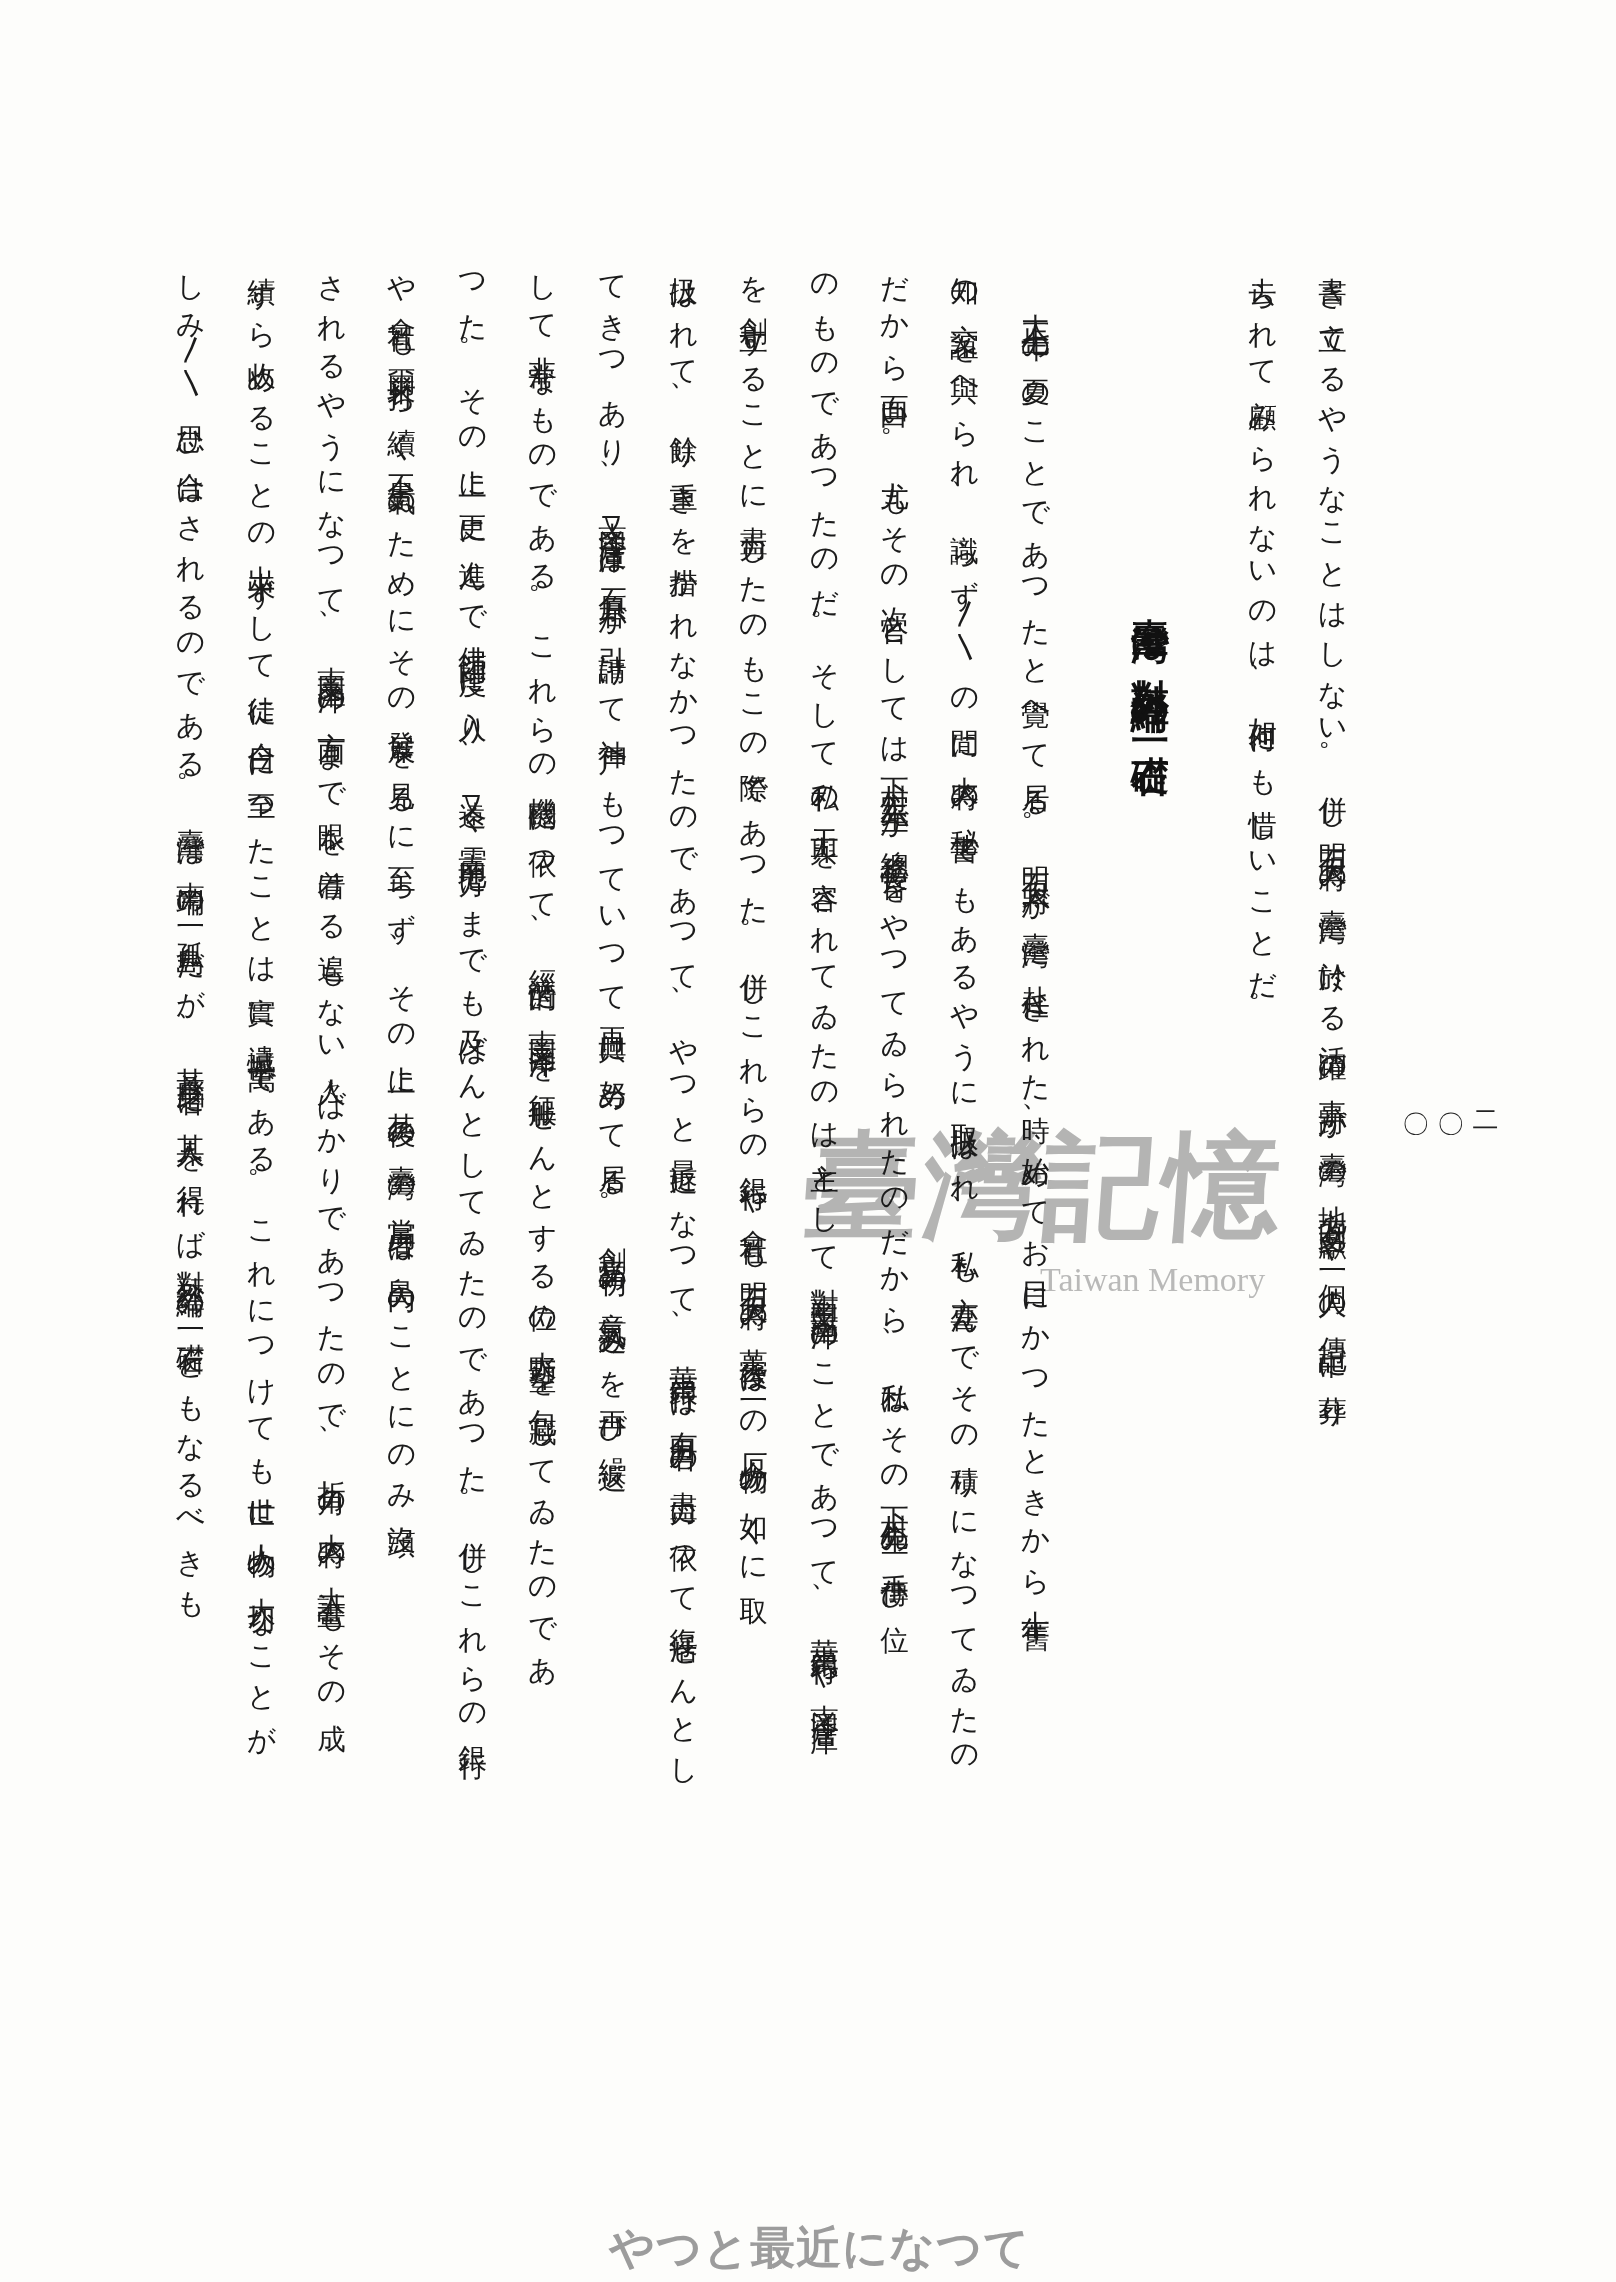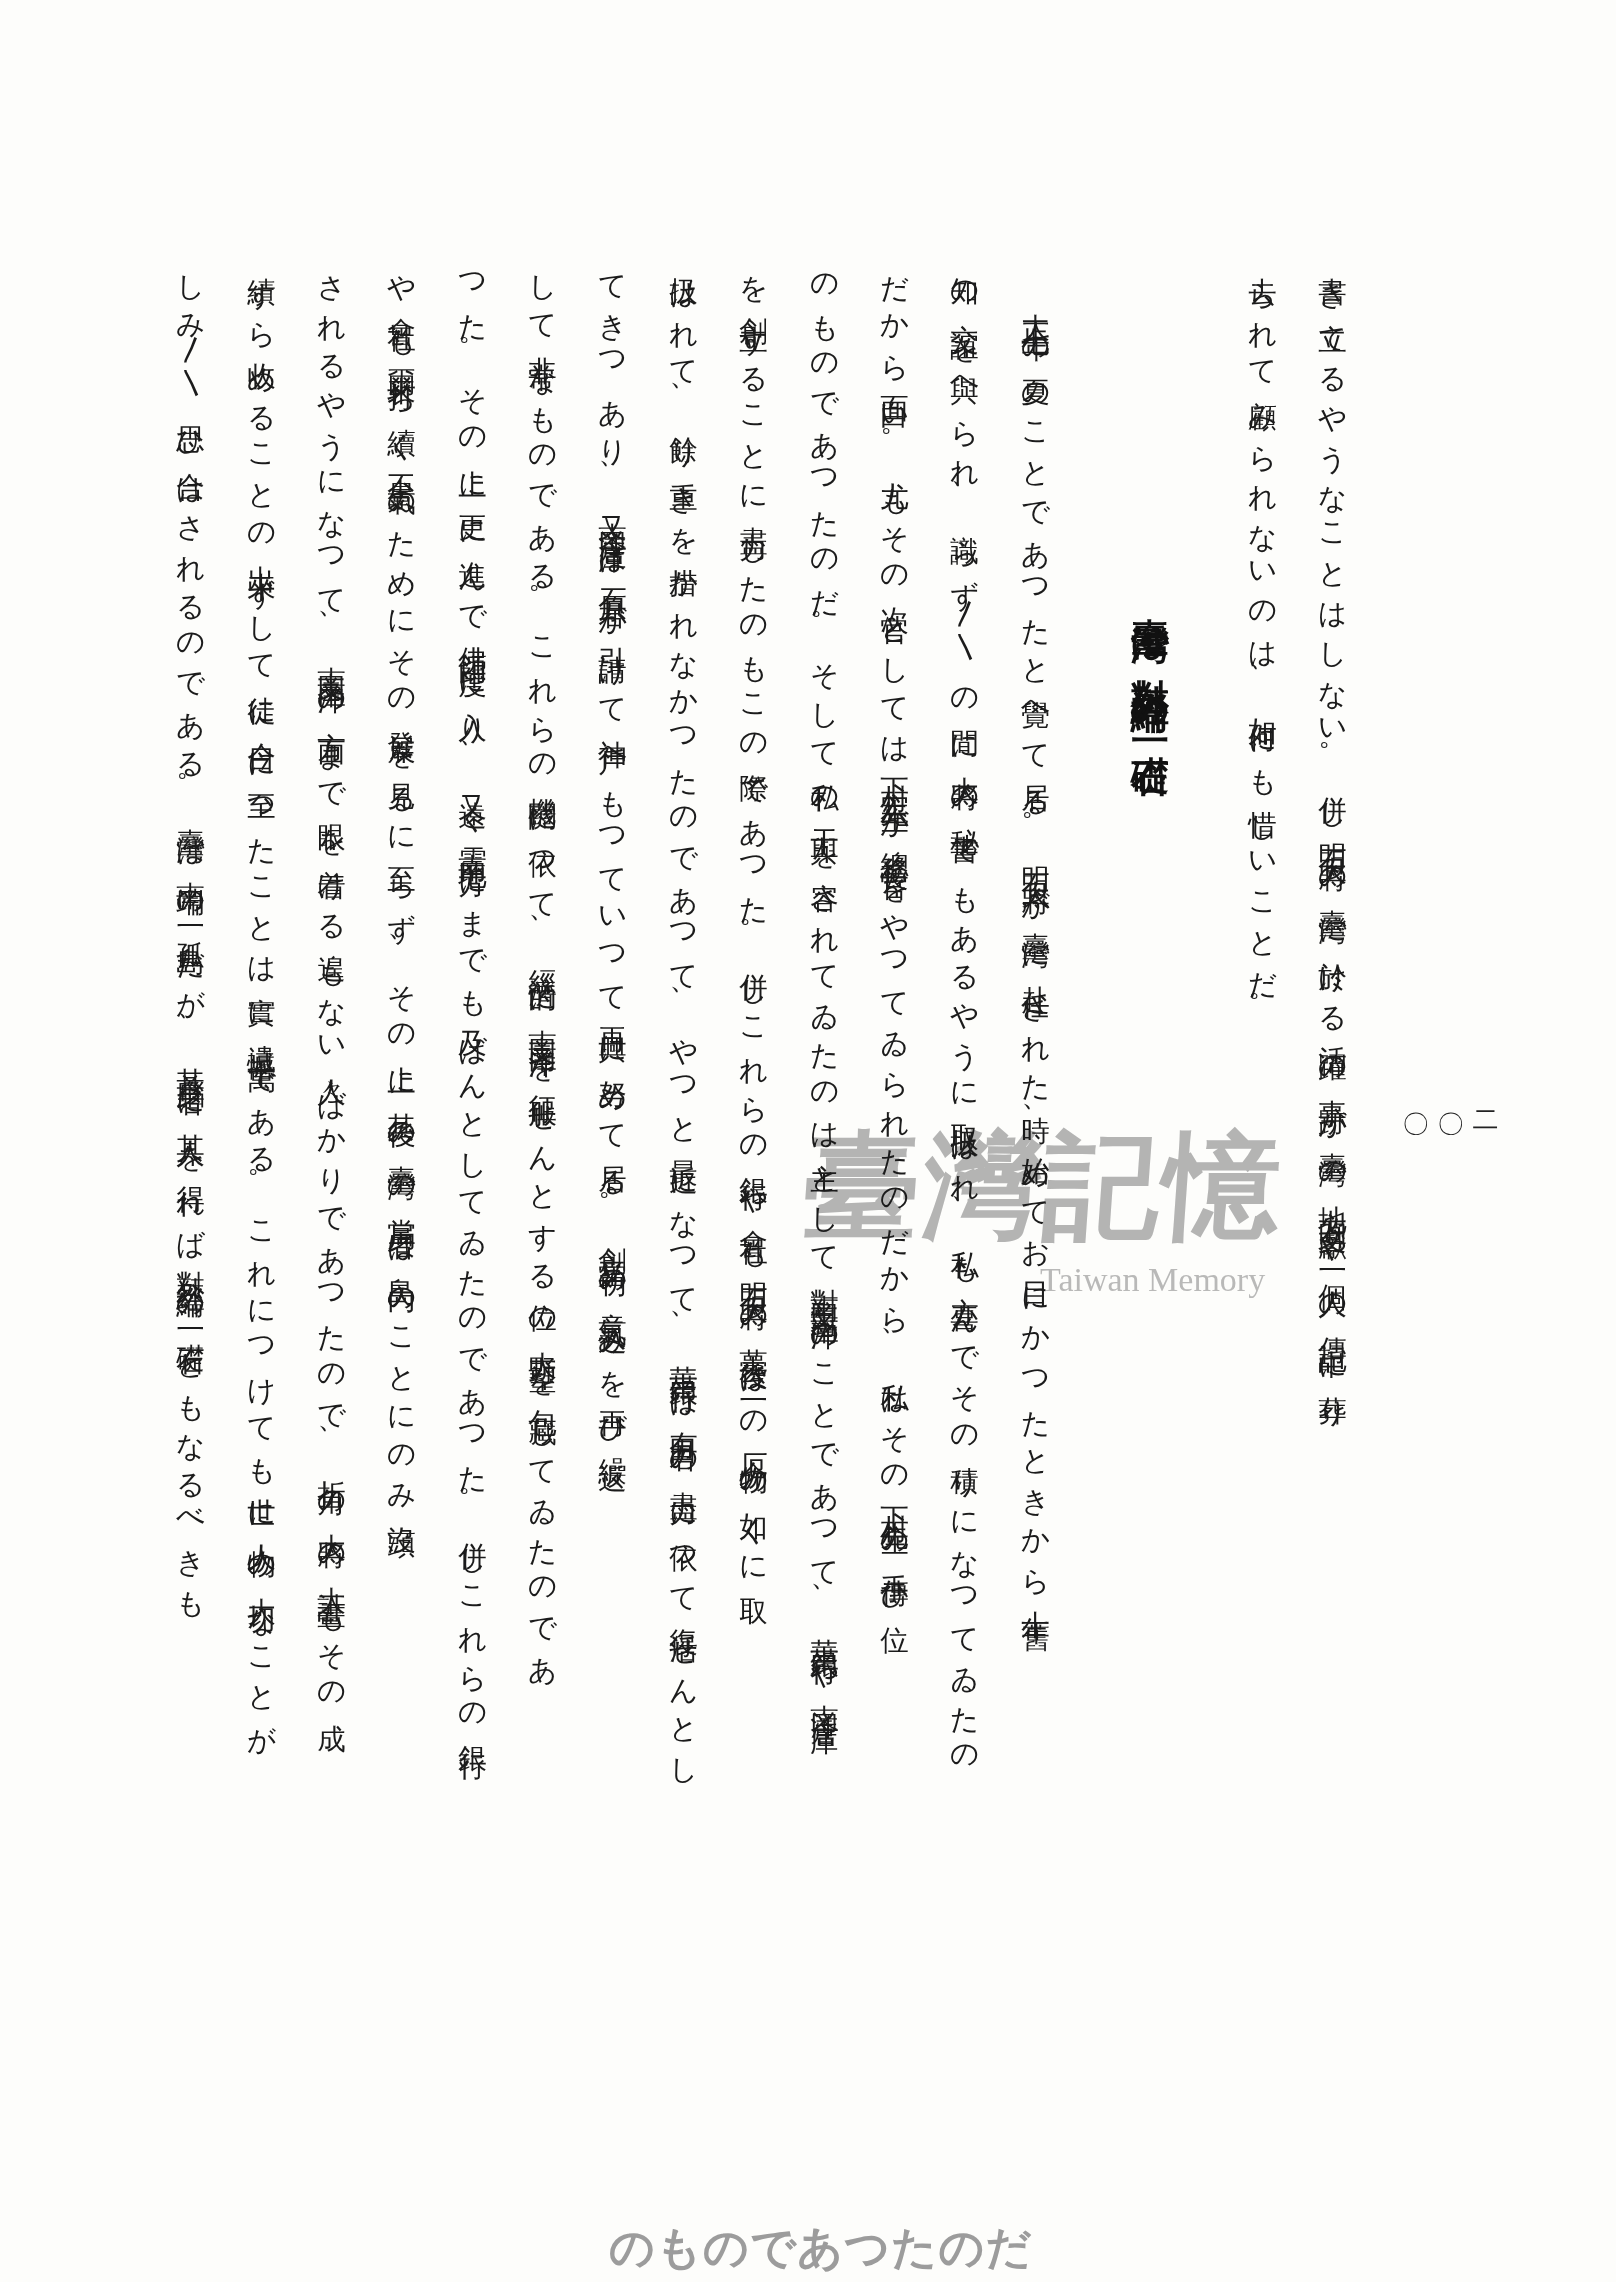--- a/index.html
+++ b/index.html
@@ -128,16 +128,16 @@
     <div class="vcol c9">して非常なものである。これらの機關に依つて、經濟的に南支南洋を征服せんとする位の大野望を包藏してゐたのであ</div>
     <div class="vcol c10">つた。その上に更に進んで佛領印度に入り、又遠く雲南地方にまでも及ばんとしてゐたのであつた。併しこれらの銀行</div>
     <div class="vcol c11">や會社も爾來打ち續く不景氣のためにその發展を見るに至らず、その上に其後の臺灣の當局者は島內のことにのみ沒頭</div>
     <div class="vcol c12">されるやうになつて、南支南洋の方面まで眼を着ける遑もない人々ばかりであつたので、折角の大將の大計畫もその成</div>
     <div class="vcol c13">績すら收めることの出來ずして徒に今日に至つたことは實に遺憾千萬である。これにつけても世に人物の大切なことが</div>
     <div class="vcol c14">しみ〳〵思ひ合はされるのである。臺灣は南端の一孤島だが、其首腦者に其人を得れば對外經綸の一礎石ともなるべきも</div>
 
     <div class="page-number">二〇〇</div>
   </div>
 
-  <div class="footer-stamp">のものであつたのだ</div>
+  <div class="footer-stamp">やつと最近になつて</div>
 
 </div>
 
 
 </body></html>

